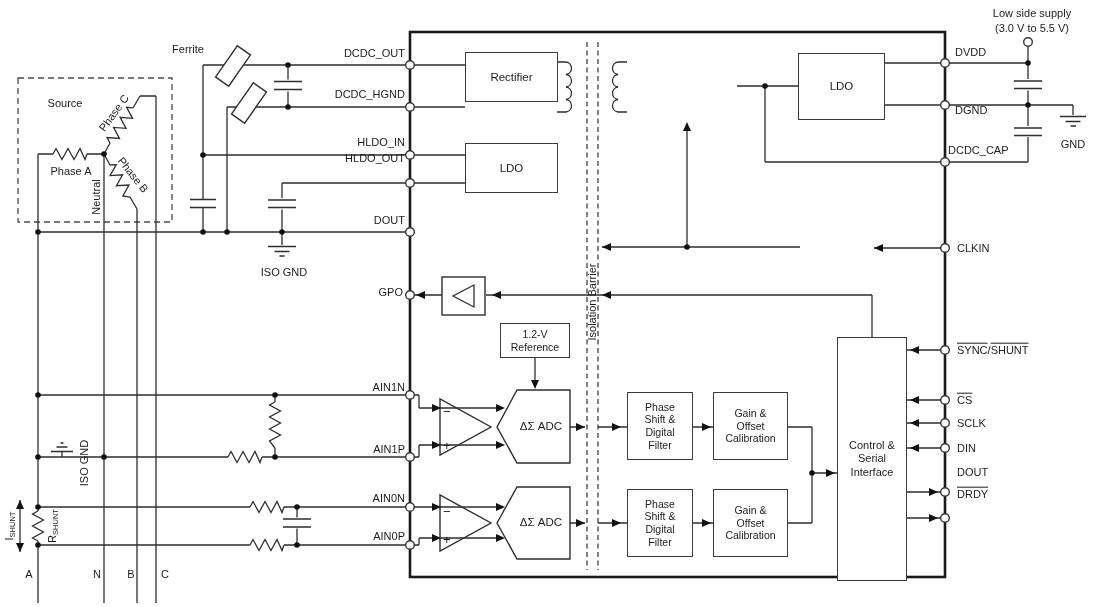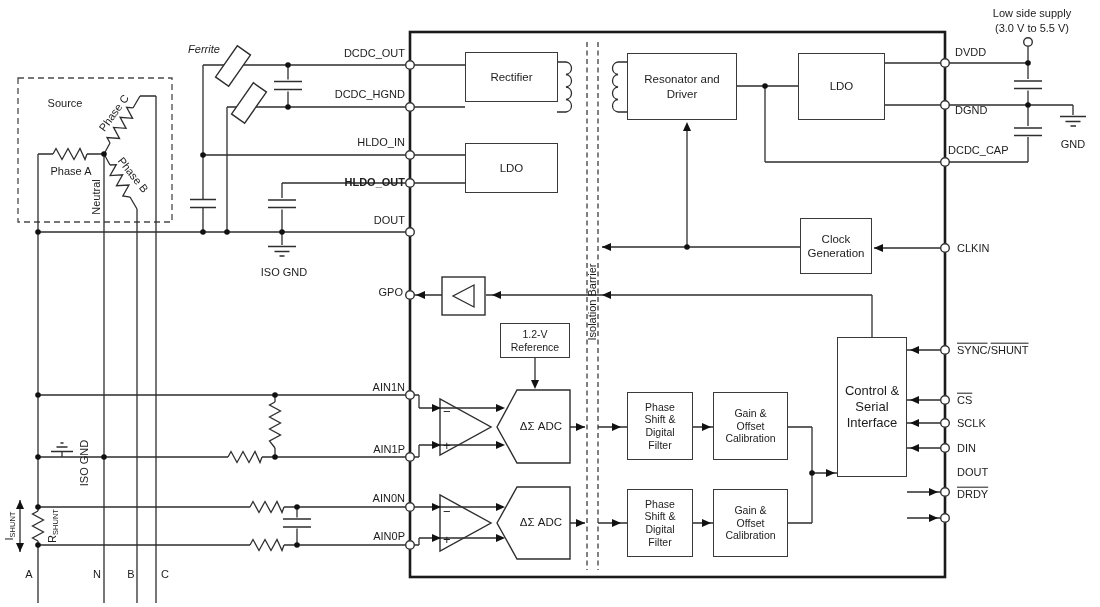--- a/index.html
+++ b/index.html
@@ -205,52 +205,48 @@
     <circle cx="945" cy="423" r="4.3"></circle>
         <circle cx="945" cy="448" r="4.3"></circle>
         <circle cx="945" cy="492" r="4.3"></circle>
     <circle cx="945" cy="518" r="4.3"></circle>
     <circle cx="1028" cy="42" r="4.3"></circle>
   </g>
 </svg>
 
 <div class="block" style="left:465px;top:52px;width:93px;height:50px;">Rectifier</div>
 <div class="block" style="left:465px;top:143px;width:93px;height:50px;">LDO</div>
-<div class="block" style="left:627px;top:53px;width:110px;height:67px;">Resonator and
-Driver</div>
 <div class="block" style="left:798px;top:53px;width:87px;height:67px;">LDO</div>
-<div class="block" style="left:800px;top:218px;width:72px;height:56px;">Clock
-Generation</div>
 <div class="block sm" style="left:500px;top:323px;width:70px;height:35px;">1.2-V
 Reference</div>
 <div class="block sm" style="left:627px;top:392px;width:66px;height:68px;">Phase
 Shift &amp;
 Digital
 Filter</div>
 <div class="block sm" style="left:713px;top:392px;width:75px;height:68px;">Gain &amp;
 Offset
 Calibration</div>
 <div class="block sm" style="left:627px;top:489px;width:66px;height:68px;">Phase
 Shift &amp;
 Digital
 Filter</div>
 <div class="block sm" style="left:713px;top:489px;width:75px;height:68px;">Gain &amp;
 Offset
 Calibration</div>
-<div class="block" style="left:837px;top:337px;width:70px;height:140px;font-size:13px;">Control &amp;
+<div class="block" style="left:837px;top:337px;width:70px;height:244px;font-size:11px;">Control &amp;
 Serial
 Interface</div>
 
 <div class="lbl adc-lbl" style="left:541px;top:427px;">ΔΣ ADC</div>
 <div class="lbl adc-lbl" style="left:541px;top:523px;">ΔΣ ADC</div>
 
 <div class="lbl anchor-r" style="left:405px;top:53px;">DCDC_OUT</div>
 <div class="lbl anchor-r" style="left:405px;top:94px;">DCDC_HGND</div>
 <div class="lbl anchor-r" style="left:405px;top:142px;">HLDO_IN</div>
-<div class="lbl anchor-r" style="left:405px;top:182px;font-weight:bold;">HLDO_OUT</div>
+<div class="lbl anchor-r" style="left:405px;top:158px;">HLDO_OUT</div>
 <div class="lbl anchor-r" style="left:405px;top:220px;">DOUT</div>
 <div class="lbl anchor-r" style="left:403px;top:292px;">GPO</div>
 <div class="lbl anchor-r" style="left:405px;top:387px;text-align:right;">AIN1N</div>
 <div class="lbl anchor-r" style="left:405px;top:449px;">AIN1P</div>
 <div class="lbl anchor-r" style="left:405px;top:498px;">AIN0N</div>
 <div class="lbl anchor-r" style="left:405px;top:536px;">AIN0P</div>
 
 <div class="lbl anchor-l" style="left:955px;top:52px;">DVDD</div>
 <div class="lbl anchor-l" style="left:955px;top:95px;margin-top:15px;">DGND</div>
 <div class="lbl anchor-l" style="left:948px;top:150px;">DCDC_CAP</div>
@@ -259,21 +255,21 @@
 <div class="lbl anchor-l ovl" style="left:957px;top:400px;">CS</div>
 <div class="lbl anchor-l" style="left:957px;top:423px;">SCLK</div>
 <div class="lbl anchor-l" style="left:957px;top:448px;">DIN</div>
 <div class="lbl anchor-l" style="left:957px;top:472px;">DOUT</div>
 <div class="lbl anchor-l ovl" style="left:957px;top:494px;">DRDY</div>
 
 <div class="lbl" style="left:1032px;top:13px;">Low side supply</div>
 <div class="lbl" style="left:1032px;top:28px;">(3.0 V to 5.5 V)</div>
 <div class="lbl" style="left:1073px;top:144px;">GND</div>
 
-<div class="lbl" style="left:204px;top:49px;font-style:italic;">Ferrite</div>
+<div class="lbl" style="left:188px;top:49px;">Ferrite</div>
 <div class="lbl" style="left:284px;top:272px;">ISO GND</div>
 <div class="lbl rot" style="left:84px;top:463px;">ISO GND</div>
 <div class="lbl rot" style="left:10px;top:526px;"><span>I</span><sub class="sb">SHUNT</sub></div>
 <div class="lbl rot" style="left:53px;top:526px;"><span>R</span><sub class="sb">SHUNT</sub></div>
 
 <div class="lbl" style="left:65px;top:103px;">Source</div>
 <div class="lbl" style="left:71px;top:171px;">Phase A</div>
 <div class="lbl rotB" style="left:133px;top:175px;">Phase B</div>
 <div class="lbl rotC" style="left:114px;top:113px;">Phase C</div>
 <div class="lbl rot" style="left:96px;top:197px;">Neutral</div>

